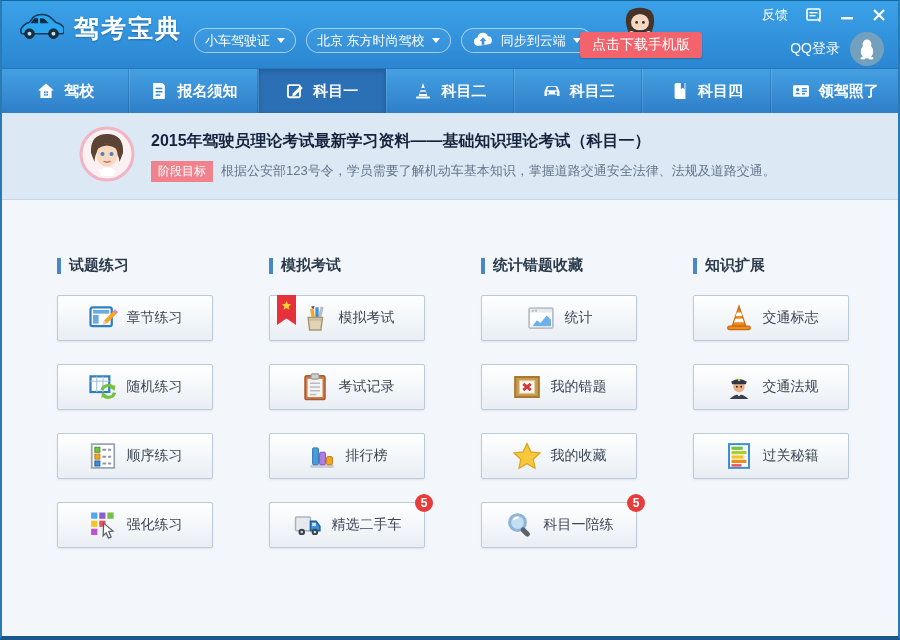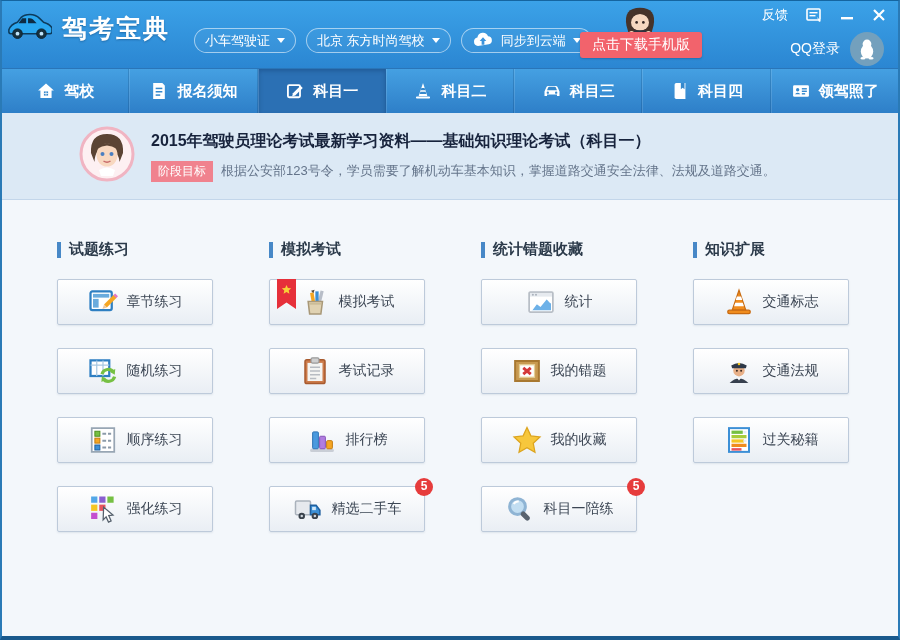--- a/index.html
+++ b/index.html
@@ -9,21 +9,21 @@
     border-left:2px solid #2a7ab6; border-right:2px solid #2a7ab6;
     border-top:1px solid #1565a0; border-bottom:4px solid #19598c;
     display:flex; flex-direction:column; overflow:hidden; background:#f3f7fb;
   }
   
   .titlebar{ position:relative; height:67px; flex:none;
     background:linear-gradient(#3ba2e8,#2b86d2); }
   .win-controls{ position:absolute; top:5px; right:12px; display:flex; align-items:center; gap:18px; color:#fff; }
   .feedback{ font-size:13px; cursor:default; }
   .ctrl-icon svg{ display:block; }
-  .brand{ position:absolute; left:4px; top:10px; display:flex; align-items:center; gap:10px; }
+  .brand{ position:absolute; left:16px; top:10px; display:flex; align-items:center; gap:10px; }
   .app-title{ color:#fff; font-size:25px; font-weight:bold; letter-spacing:2px; text-shadow:0 1px 2px rgba(0,40,80,.35); }
   .pills{ position:absolute; left:192px; top:27px; display:flex; gap:10px; }
   .pill{ display:flex; align-items:center; gap:7px; height:25px; padding:8px 10px;
     border:1px solid rgba(255,255,255,.55); border-radius:13px; color:#fff; font-size:13px; background:rgba(255,255,255,.04); }
   .caret{ width:0; height:0; border-left:4px solid transparent; border-right:4px solid transparent; border-top:5px solid #fff; }
   .mascot{ position:absolute; left:610px; top:0; z-index:1; }
   .download-btn{ position:absolute; left:578px; top:31px; z-index:2; width:122px; height:26px;
     background:#f2636c; border:none; border-radius:3px; color:#fff; font-size:14px;
     font-family:inherit; box-shadow:0 1px 2px rgba(0,30,60,.25); }
   .qq-area{ position:absolute; right:14px; top:31px; display:flex; align-items:center; gap:10px; }
@@ -41,21 +41,21 @@
   
   .banner{ height:87px; flex:none; background:#dce9f5; border-bottom:1px solid #c3d6ea;
     display:flex; align-items:center; padding-left:77px; }
   .banner-avatar{ flex:none; }
   .banner-text{ margin-left:16px; }
   .banner-title{ font-size:16px; font-weight:bold; color:#17233c; margin-bottom:9px; }
   .banner-row{ display:flex; align-items:center; gap:8px; }
   .stage-badge{ background:#f0828e; color:#fff; font-size:12px; padding:2px 7px; }
   .banner-desc{ font-size:13px; color:#64748a; }
   
-  .content{ flex:1; background:#f3f7fb; padding:40px 0 0 55px; display:flex;font-family:Liberation Mono, monospace; }
+  .content{ flex:1; background:#f3f7fb; padding:56px 0 0 55px; display:flex; }
   .col{ width:156px; margin-right:56px; display:flex; flex-direction:column; }
   .col:last-child{ margin-right:0; }
   .sec-header{ display:flex; align-items:center; margin-bottom:20px; }
   .sec-bar{ width:4px; height:16px; background:#4788c7; margin-right:8px; }
   .sec-title{ font-size:15px; font-weight:bold; color:#2b3a4a; }
   .item-btn{ position:relative; width:156px; height:46px; margin-bottom:23px; flex:none;
     display:flex; align-items:center; justify-content:center; gap:9px;
     background:linear-gradient(#ffffff,#e9eef4); border:1px solid #bdcada; border-radius:2px;
     box-shadow:0 1px 2px rgba(40,70,100,.10); font-family:inherit; font-size:14px; color:#3c4654; }
   .btn-icon svg{ display:block; width:30px; height:30px; }

